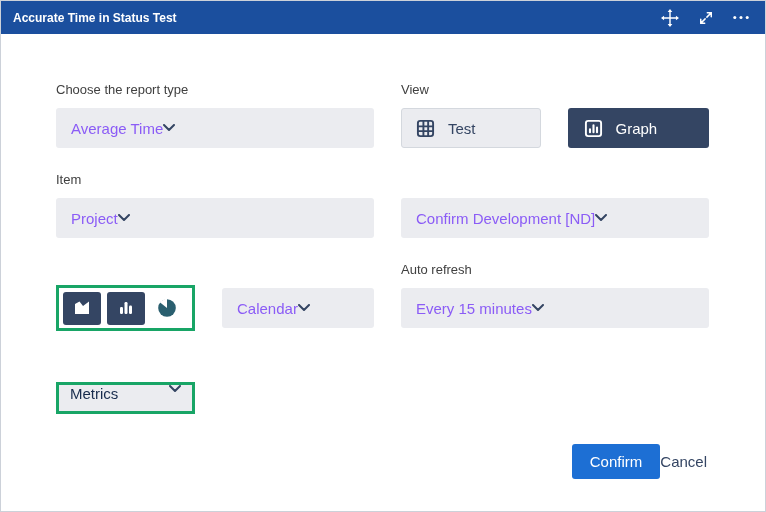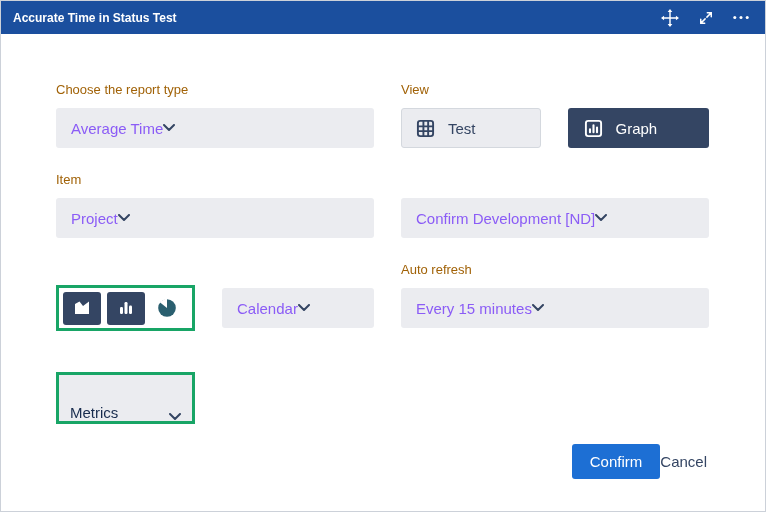--- a/index.html
+++ b/index.html
@@ -26,21 +26,21 @@
   .hdr-icon { display: inline-flex; align-items: center; cursor: pointer; }
   
   .content {
     padding: 48px 58px 0 55px;
     display: grid;
     grid-template-columns: 318px 308px;
     column-gap: 27px;
     row-gap: 24px;
   }
   .field-label {
-    font-size: 13px; color: #a16207;
+    font-size: 13px; color: #404040;
     height: 16px; margin-bottom: 10px;
   }
   .control-row { display: flex; align-items: center; gap: 27px; height: 40px; }
   
   .select {
     background: #ebecf0; border-radius: 3px;
     height: 40px; flex: 1;
     display: flex; align-items: center; justify-content: flex-start;
     padding: 0 15px;
     font-size: 15px; color: #8b5cf6;
@@ -75,23 +75,23 @@
     display: flex; align-items: center; justify-content: center;
     cursor: pointer;
   }
   .ct-pie {
     width: 32px; height: 33px;
     display: flex; align-items: center; justify-content: center;
     cursor: pointer;
   }
   
   .metrics-box {
-    width: 139px; height: 52px;
+    width: 139px; height: 32px;
     border: 3px solid #18a566; background: #ebecf0;
-    display: flex; align-items: flex-end; justify-content: space-between;
+    display: flex; align-items: flex-start; justify-content: space-between;
     padding: 0 11px;
     font-size: 15px; color: #172b4d; cursor: pointer;
   }
   
   .footer {
     display: flex; justify-content: flex-end; align-items: center;
     padding: 26px 58px 0 0;
   }
   .confirm-btn {
     background: #1d6fd4; color: #ffffff;

